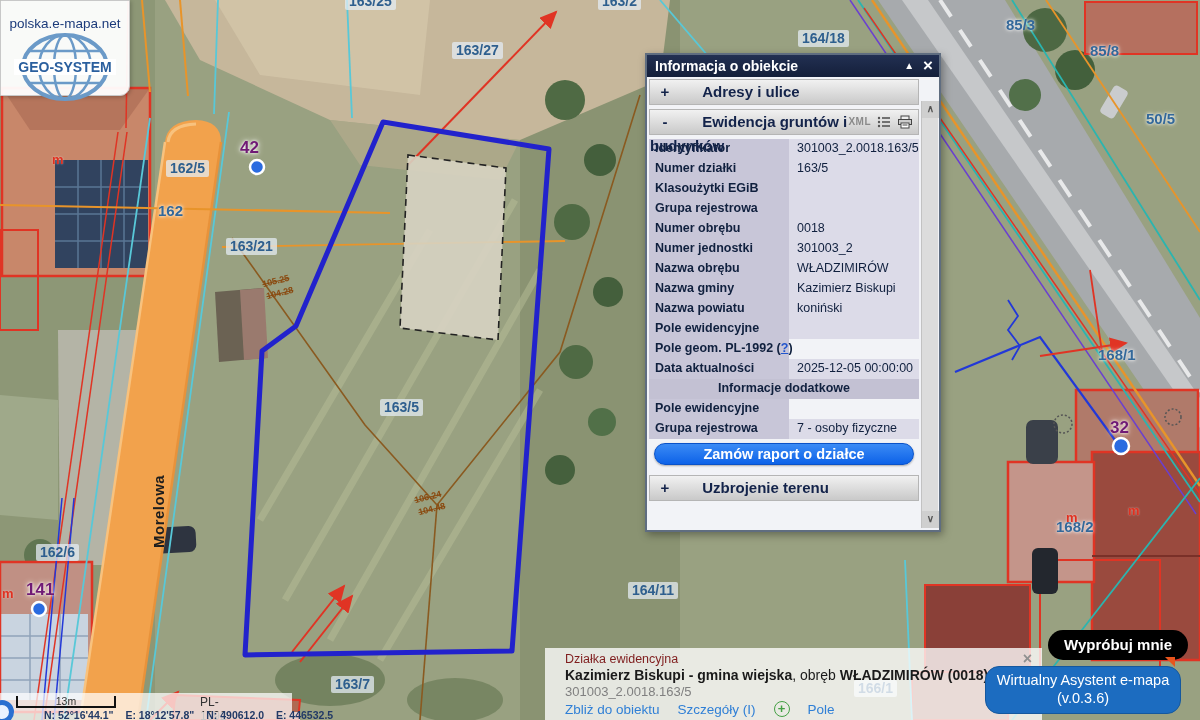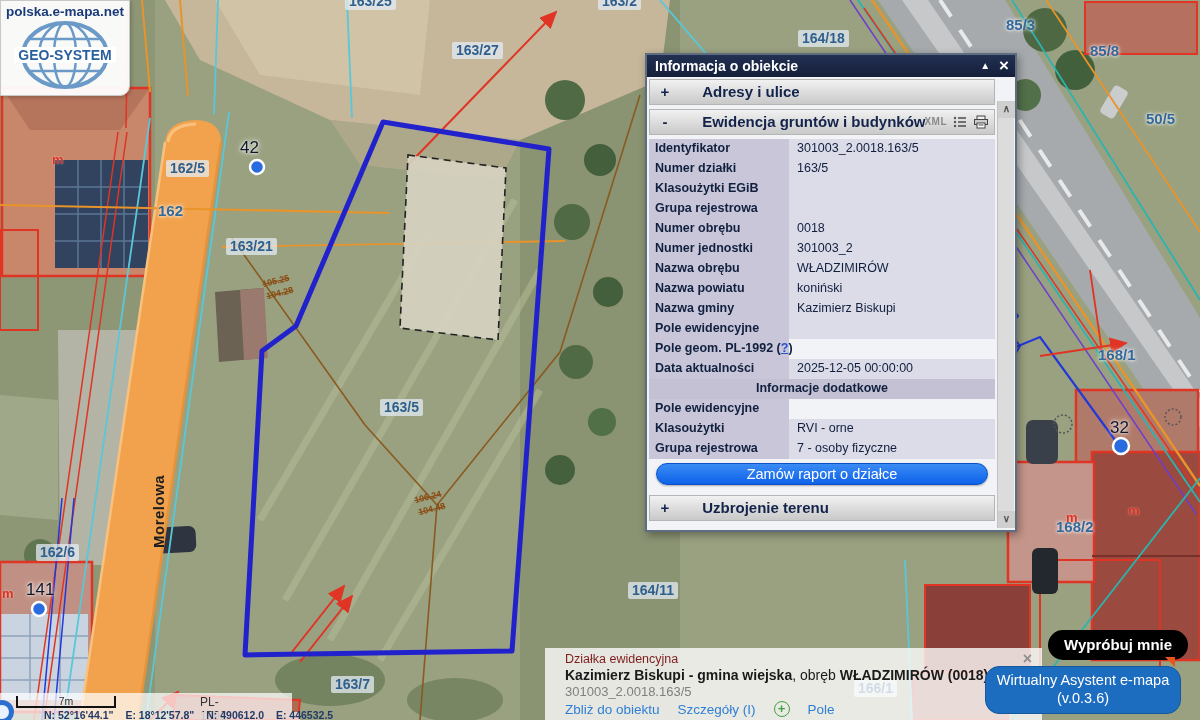--- a/index.html
+++ b/index.html
@@ -7,37 +7,37 @@
   body { font-family:"Liberation Sans", sans-serif; position:relative; background:#9aa383; }
   #app { position:absolute; inset:0; width:1200px; height:720px; overflow:hidden; }
   svg#map { position:absolute; left:0; top:0; z-index:0; }
 
   
   .plabel { position:absolute; z-index:2; background:rgba(228,236,244,.74); color:#2e5f8e;
             font-weight:bold; font-size:14px; line-height:17px; padding:0 4px; border-radius:2px;
             white-space:nowrap; }
   .plain  { position:absolute; z-index:2; color:#33689a; font-weight:bold; font-size:15px;
             text-shadow:0 0 3px rgba(255,255,255,.9), 0 0 5px rgba(255,255,255,.7); white-space:nowrap;}
-  .addr   { position:absolute; z-index:2; color:#0f172a; font-weight:normal; font-size:17px;
+  .addr   { position:absolute; z-index:2; color:#701a75; font-weight:bold; font-size:17px;
             text-shadow:0 0 3px #fff, 0 0 6px #fff; white-space:nowrap; }
   .street { position:absolute; z-index:2; color:#1d1d1d; font-weight:bold; font-size:15px;
             letter-spacing:.5px; transform:rotate(-90deg); transform-origin:0 0; width:120px; }
   .elev   { position:absolute; z-index:2; color:#8a4a10; font-weight:bold; font-size:9px;
             text-decoration:line-through; transform:rotate(-14deg); white-space:nowrap;}
   .mred   { position:absolute; z-index:2; color:#e03020; font-weight:bold; font-size:13px;
             text-shadow:0 0 2px rgba(255,255,255,.6);}
 
   
   #logo { position:absolute; left:0; top:0; width:130px; height:96px; z-index:5;
           background:rgba(255,255,255,.95); border:1px solid #c8c8c8; border-radius:0 0 10px 0;
           box-shadow:1px 1px 4px rgba(0,0,0,.25); text-align:center; }
-  #logo .site { color:#1b3a7a; font-weight:bold; font-size:13.5px; padding-top:3px; }
-
-  
-  #panel { position:absolute; left:645px; top:53px; width:372px; height:479px; z-index:6;
+  #logo .site { color:#1b3a7a; font-weight:normal; font-size:13.5px; padding-top:15px; }
+
+  
+  #panel { position:absolute; left:645px; top:53px; width:296px; height:479px; z-index:6;
            border:2px solid #5f6d80; background:#f2f3f7; box-shadow:2px 3px 8px rgba(0,0,0,.35); }
   #panel .titlebar { height:22px; background:linear-gradient(180deg,#223052,#141f3a); color:#fff;
            font-weight:bold; font-size:14px; line-height:22px; padding-left:8px; position:relative; }
   #panel .titlebar .tb-icons { position:absolute; right:6px; top:0; height:22px; display:flex;
            gap:9px; align-items:center; color:#fff; }
   .tb-min { font-size:10px; cursor:pointer; }
   .tb-close { font-size:17px; font-weight:bold; cursor:pointer; line-height:20px; }
   #panel .body { position:absolute; top:22px; left:0; right:0; bottom:0; background:#f2f3f7; }
   .p-inner { position:absolute; left:2px; top:2px; right:20px; }
   .sec { height:26px; background:linear-gradient(180deg,#f1f1f1,#c9c9c9); border:1px solid #b5b5b5;
@@ -49,21 +49,21 @@
   .xmlt { font-size:10px; font-weight:bold; color:#8a8a8a; letter-spacing:.5px; }
   .tbl { width:100%; }
   .trow { display:flex; height:20px; font-size:12.5px; color:#10203e; }
   .tlab { width:140px; background:#c8c6d8; font-weight:bold; padding:2px 0 0 6px; white-space:nowrap; }
   .tval { flex:1; background:#dcdbe8; padding:2px 0 0 8px; white-space:nowrap; }
   .subhead { height:20px; background:#c3c1d3; text-align:center; font-weight:bold; font-size:12.5px;
              color:#10203e; padding-top:2px; }
   .helpq { color:#2255cc; text-decoration:underline; cursor:pointer; }
   #orderbtn { display:block; width:96%; margin:4px auto 0 auto; height:22px; border-radius:12px;
               background:linear-gradient(180deg,#3b8bf5,#0d62e8); border:1px solid #0a52c8;
-              color:#fff; font-weight:normal; font-size:14.5px; font-family:"Liberation Sans",sans-serif;
+              color:#fff; font-weight:bold; font-size:14.5px; font-family:"Liberation Sans",sans-serif;
               cursor:pointer; box-shadow:0 1px 2px rgba(0,0,0,.3); }
   .secgap { height:10px; }
   
   .sbar { position:absolute; right:1px; top:24px; bottom:2px; width:17px; background:#dcdcdc;
           border-left:1px solid #c2c2c2; }
   .sbtn { position:absolute; left:0; width:17px; height:17px; background:#cfcfcf; color:#555;
           font-size:10px; font-weight:bold; text-align:center; line-height:16px; cursor:pointer; }
   .sbtn.up { top:0; } .sbtn.dn { bottom:0; }
 
   
@@ -389,45 +389,41 @@
             </div>
         <div class="trow">
               <div class="tlab">Numer jednostki</div>
               <div class="tval">301003_2</div>
             </div>
         <div class="trow">
               <div class="tlab">Nazwa obrębu</div>
               <div class="tval">WŁADZIMIRÓW</div>
             </div>
         <div class="trow">
+              <div class="tlab">Nazwa gminy</div>
+              <div class="tval">Kazimierz Biskupi</div>
+            </div>
+        <div class="trow">
               <div class="tlab">Nazwa powiatu</div>
               <div class="tval">koniński</div>
             </div>
         <div class="trow">
-              <div class="tlab">Nazwa gminy</div>
-              <div class="tval">Kazimierz Biskupi</div>
-            </div>
-        <div class="trow">
               <div class="tlab">Pole ewidencyjne</div>
               <div class="tval"></div>
             </div>
         <div class="trow">
               <div class="tlab"><span>Pole geom. PL-1992 (</span><span class="helpq">?</span><span>)</span></div>
             </div>
         <div class="trow">
               <div class="tlab">Data aktualności</div>
               <div class="tval">2025-12-05 00:00:00</div>
             </div>
         <div class="subhead">Informacje dodatkowe</div>
         <div class="trow">
               <div class="tlab">Pole ewidencyjne</div>
-            </div>
-        <div class="trow">
-              <div class="tlab">Klasoużytki</div>
-              <div class="tval">RVI - orne</div>
             </div>
         <div class="trow">
               <div class="tlab">Grupa rejestrowa</div>
               <div class="tval">7 - osoby fizyczne</div>
             </div>
       </div>
       <button id="orderbtn">Zamów raport o działce</button>
       <div class="secgap"></div>
       <div class="sec">
         <span class="pref">+</span>
@@ -435,21 +431,21 @@
       </div>
     </div>
     <div class="sbar">
       <div class="sbtn up">∧</div>
       <div class="sbtn dn">∨</div>
     </div>
   </div>
 </div>
 
 <div id="strip1">
-  <div id="scale"><span>7m</span></div>
+  <div id="scale"><span>13m</span></div>
   <div id="crs"><span>PL-1992</span><span class="dd">∨</span></div>
 </div>
 <div id="strip2">
   <div id="coords">
     <span>N: 52°16'44.1"</span>
     <span>E: 18°12'57.8"</span>
     <span>N: 490612.0</span>
     <span>E: 446532.5</span>
   </div>
 </div>

